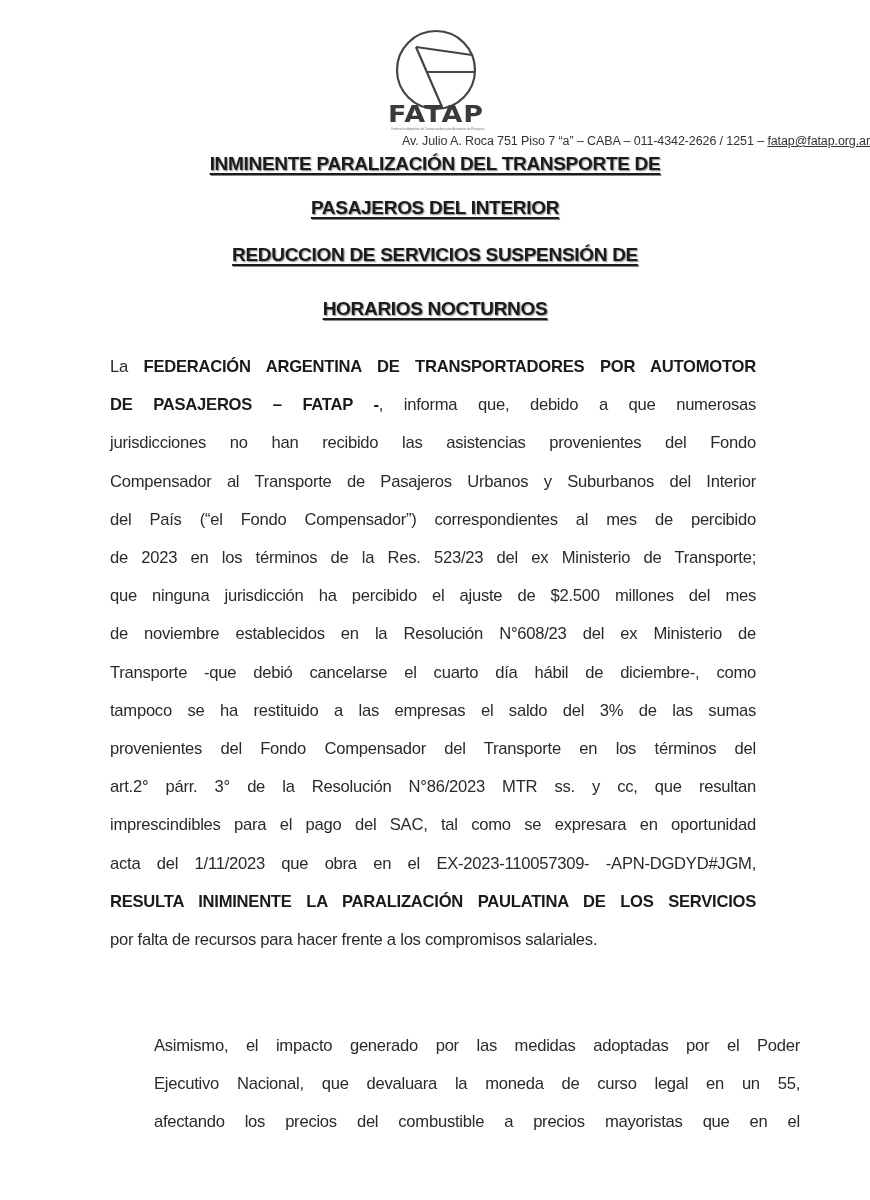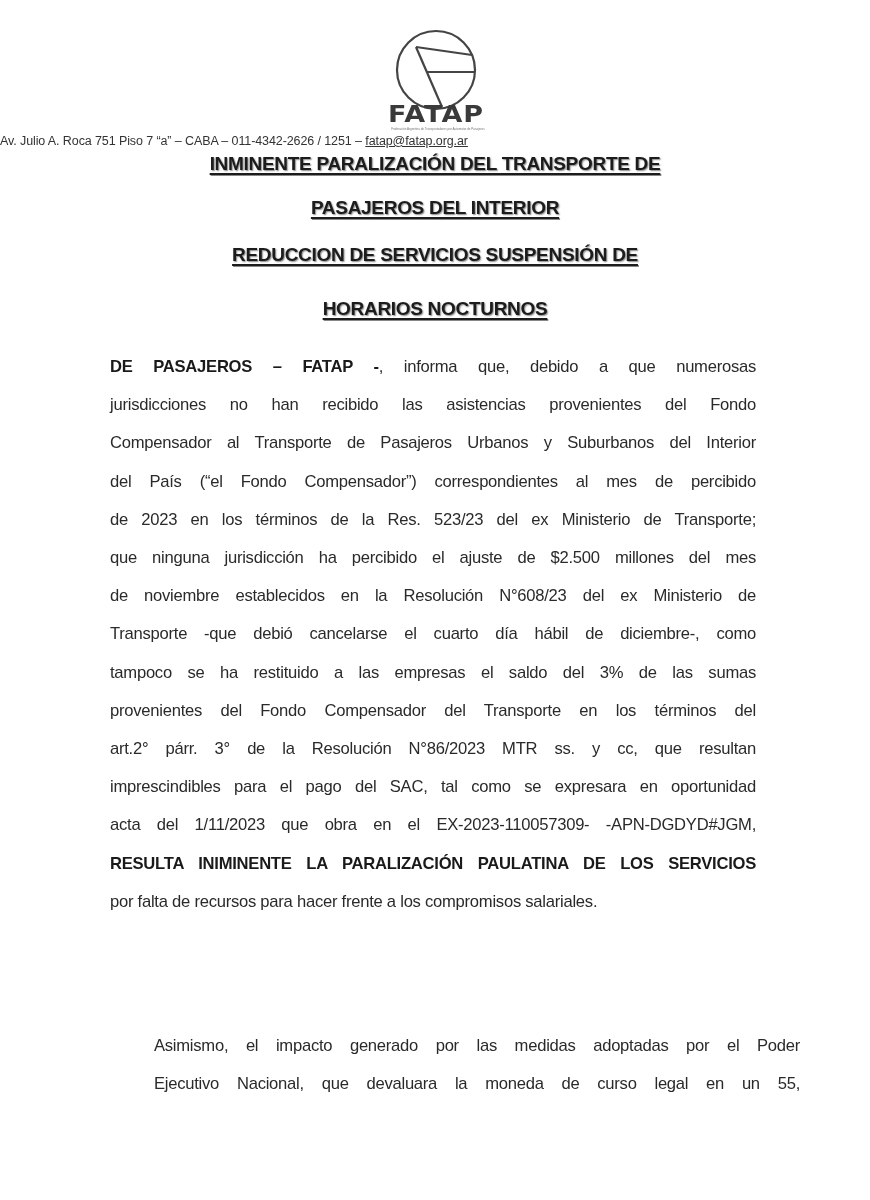--- a/index.html
+++ b/index.html
@@ -47,21 +47,21 @@
     color: #777;
     line-height: 4px;
     white-space: nowrap;
     overflow: hidden;
   }
   .address {
     position: absolute;
     left: 0;
     width: 870px;
     top: 134px;
-    text-align: left;
+    text-align: right;
     font-family: "Liberation Sans", sans-serif;
     font-size: 12.5px;
     color: #333;
     letter-spacing: -0.1px;
   }
   .address a {
     color: #333;
     text-decoration: underline;
   }
   .heading {
@@ -116,33 +116,35 @@
 <div class="wordmark">FATAP</div>
 <div class="tagline">Federación Argentina de Transportadores por Automotor de Pasajeros</div>
 <div class="address"><span>Av. Julio A. Roca 751 Piso 7 “a” – CABA – 011-4342-2626 / 1251 – </span><a>fatap@fatap.org.ar</a></div>
 
 <div class="heading" style="top:153px;">INMINENTE PARALIZACIÓN DEL TRANSPORTE DE</div>
 <div class="heading" style="top:197px;">PASAJEROS DEL INTERIOR</div>
 <div class="heading" style="top:244px;">REDUCCION DE SERVICIOS SUSPENSIÓN DE</div>
 <div class="heading" style="top:298px;">HORARIOS NOCTURNOS</div>
 
 <div class="body-text" style="top:348px;">
+  <span class="line"><span>La </span><b>FEDERACIÓN ARGENTINA DE TRANSPORTADORES POR AUTOMOTOR</b></span>
   <span class="line"><b>DE PASAJEROS – FATAP -</b><span>, informa que, debido a que numerosas</span></span>
   <span class="line">jurisdicciones no han recibido las asistencias provenientes del Fondo</span>
   <span class="line">Compensador al Transporte de Pasajeros Urbanos y Suburbanos del Interior</span>
   <span class="line">del País (“el Fondo Compensador”) correspondientes al mes de percibido</span>
   <span class="line">de 2023 en los términos de la Res. 523/23 del ex Ministerio de Transporte;</span>
   <span class="line">que ninguna jurisdicción ha percibido el ajuste de $2.500 millones del mes</span>
   <span class="line">de noviembre establecidos en la Resolución N°608/23 del ex Ministerio de</span>
   <span class="line">Transporte -que debió cancelarse el cuarto día hábil de diciembre-, como</span>
   <span class="line">tampoco se ha restituido a las empresas el saldo del 3% de las sumas</span>
   <span class="line">provenientes del Fondo Compensador del Transporte en los términos del</span>
   <span class="line">art.2° párr. 3° de la Resolución N°86/2023 MTR ss. y cc, que resultan</span>
   <span class="line">imprescindibles para el pago del SAC, tal como se expresara en oportunidad</span>
   <span class="line">acta del 1/11/2023 que obra en el EX-2023-110057309- -APN-DGDYD#JGM,</span>
   <span class="line"><b>RESULTA INIMINENTE LA PARALIZACIÓN PAULATINA DE LOS SERVICIOS</b></span>
   <span class="line last">por falta de recursos para hacer frente a los compromisos salariales.</span>
 </div>
 
 <div class="body-text" style="top:1027px;margin-left:44px;">
   <span class="line">Asimismo, el impacto generado por las medidas adoptadas por el Poder</span>
   <span class="line">Ejecutivo Nacional, que devaluara la moneda de curso legal en un 55,</span>
+  <span class="line">afectando los precios del combustible a precios mayoristas que en el</span>
 </div>
 
 </body></html>

